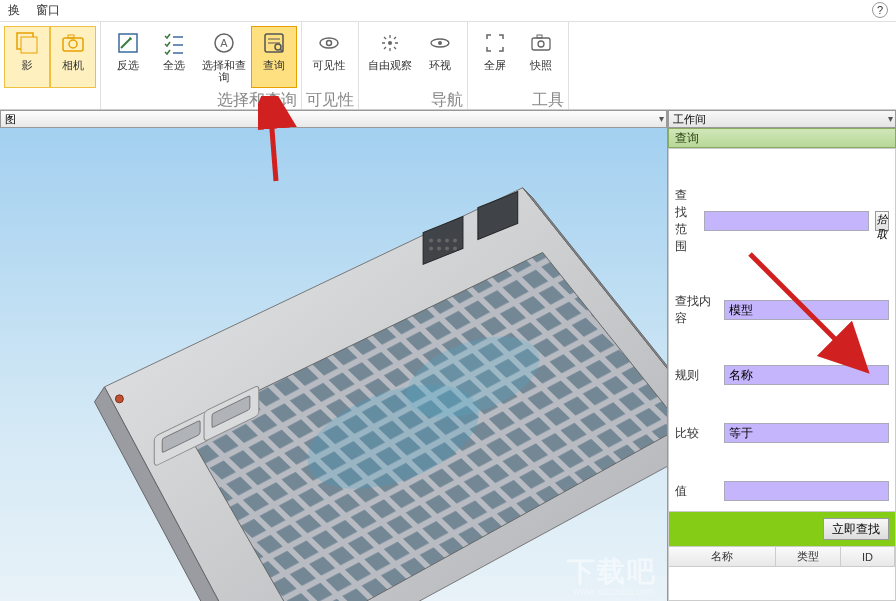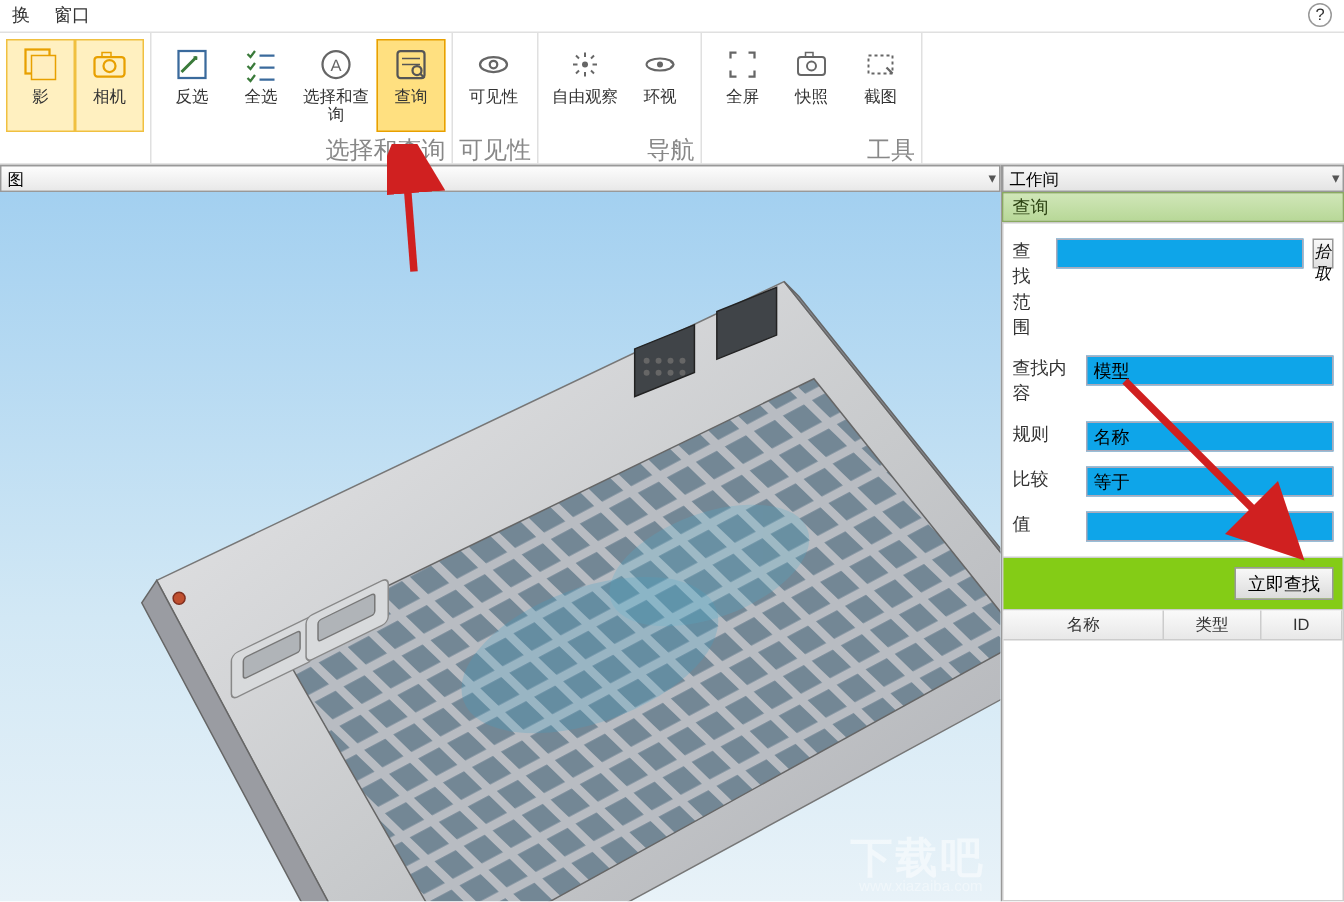--- a/index.html
+++ b/index.html
@@ -21,23 +21,23 @@
 .viewport-wrap { flex: 1; display: flex; flex-direction: column; border-right: 1px solid #999; }
 .viewport-title { height: 18px; background: linear-gradient(#fdfdfd,#e8e8e8); border: 1px solid #999; display: flex; align-items: center; padding: 0 4px; font-size: 11px; position: relative; }
 .viewport-title .drop { position: absolute; right: 2px; top: 2px; font-size: 10px; color: #555; }
 .viewport { flex: 1; background: linear-gradient(180deg, #a3d0f0 0%, #d2e8f5 60%, #e8f2f8 100%); position: relative; overflow: hidden; }
 .model-svg { position: absolute; top: 0; left: 0; width: 100%; height: 100%; }
 .side-panel { width: 228px; display: flex; flex-direction: column; background: #f4f4f4; border-radius: 15px; }
 .panel-header { height: 18px; background: linear-gradient(#f8f8f8,#e4e4e4); border: 1px solid #999; display: flex; align-items: center; padding: 0 4px; font-size: 11px; position: relative; }
 .panel-header .drop { position: absolute; right: 2px; top: 2px; font-size: 10px; color: #555; }
 .panel-sub { height: 20px; background: linear-gradient(#d0e6b8,#b8d898); border: 1px solid #8aaa60; display: flex; align-items: center; padding: 0 6px; font-size: 12px; color: #2a4010; }
 .form-area { padding: 10px 6px; background: #fff; border: 1px solid #ccc; margin: 0; display: flex; flex-direction: column; gap: 10px; }
-.form-row { display: flex; gap: 6px; }
+.form-row { display: flex; align-items: center; gap: 6px; margin-top: 28px; }
 .form-row .flabel { width: 56px; color: #333; font-size: 12px; }
-.form-row input { flex: 1; height: 20px; border: 1px solid #aab; padding: 0 4px; font-size: 12px; background: #0ea5e9; }
+.form-row input { flex: 1; height: 20px; border: 1px solid #aab; padding: 0 4px; font-size: 12px; background: #c4b5fd; }
 .form-row .pick-btn { width: 32px; height: 20px; border: 1px solid #999; background: linear-gradient(#f8f8f8,#e0e0e0); font-size: 11px; cursor: pointer; font-style: italic; }
 .search-btn-row { display: flex; justify-content: flex-end; padding: 6px; background: #84cc16; border-left: 1px solid #ccc; border-right: 1px solid #ccc; }
 .search-btn { height: 22px; padding: 0 8px; border: 1px solid #999; background: linear-gradient(#f8f8f8,#dcdcdc); font-size: 12px; cursor: pointer; }
 .result-table { flex: 1; background: #fff; border: 1px solid #ccc; }
 .result-head { display: flex; height: 20px; background: linear-gradient(#fafafa,#e8e8e8); border-bottom: 1px solid #ccc; }
 .result-head div { border-right: 1px solid #ccc; display: flex; align-items: center; justify-content: center; font-size: 11px; color: #333; }
 .arrow { position: absolute; z-index: 100; }
 .watermark { position: absolute; right: 10px; bottom: 10px; font-size: 28px; color: rgba(255,255,255,0.5); font-weight: bold; letter-spacing: 2px; pointer-events: none; }
 .watermark-url { position: absolute; right: 12px; bottom: 4px; font-size: 10px; color: rgba(255,255,255,0.4); }
 </style>
@@ -176,29 +176,20 @@
       </div>
       <div class="ribbon-btn">
         <span class="ico">
             <svg width="26" height="26">
               <rect x="4" y="8" width="18" height="12" rx="2" fill="none" stroke="#666" stroke-width="1.3"></rect>
               <circle cx="13" cy="14" r="3" fill="none" stroke="#666" stroke-width="1.3"></circle>
               <rect x="9" y="5" width="5" height="3" fill="none" stroke="#666"></rect>
             </svg>
           </span>
         <span class="lbl">快照</span>
-      </div>
-      <div class="ribbon-btn">
-        <span class="ico">
-            <svg width="26" height="26">
-              <rect x="5" y="7" width="16" height="12" fill="none" stroke="#666" stroke-width="1.3" stroke-dasharray="2 2"></rect>
-              <path d="M17 15l4 4" stroke="#666" stroke-width="1.5"></path>
-            </svg>
-          </span>
-        <span class="lbl">截图</span>
       </div>
     </div>
     <div class="ribbon-group-label">工具</div>
   </div>
 </div>
 
 <div class="doc-area">
   <div class="viewport-wrap">
     <div class="viewport-title">
       <span>图</span>

